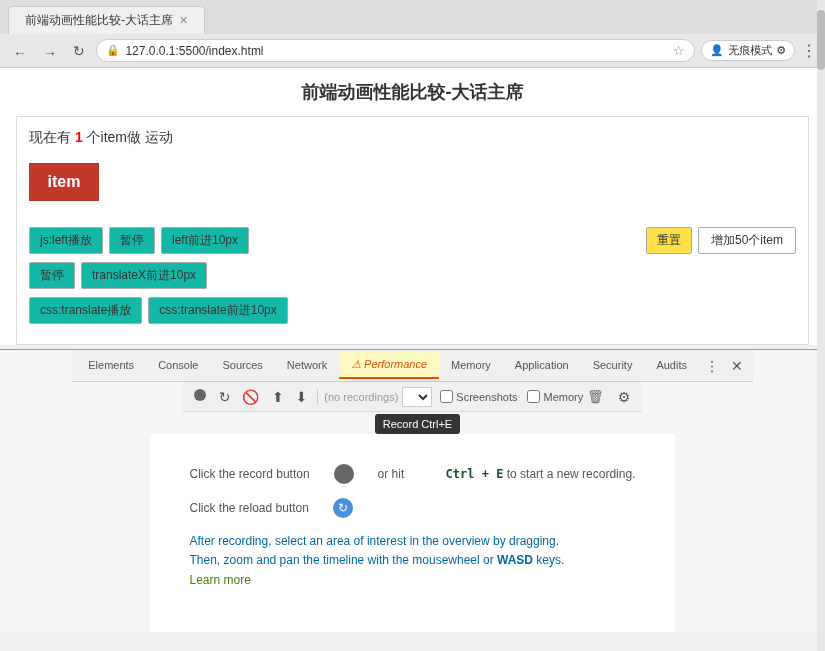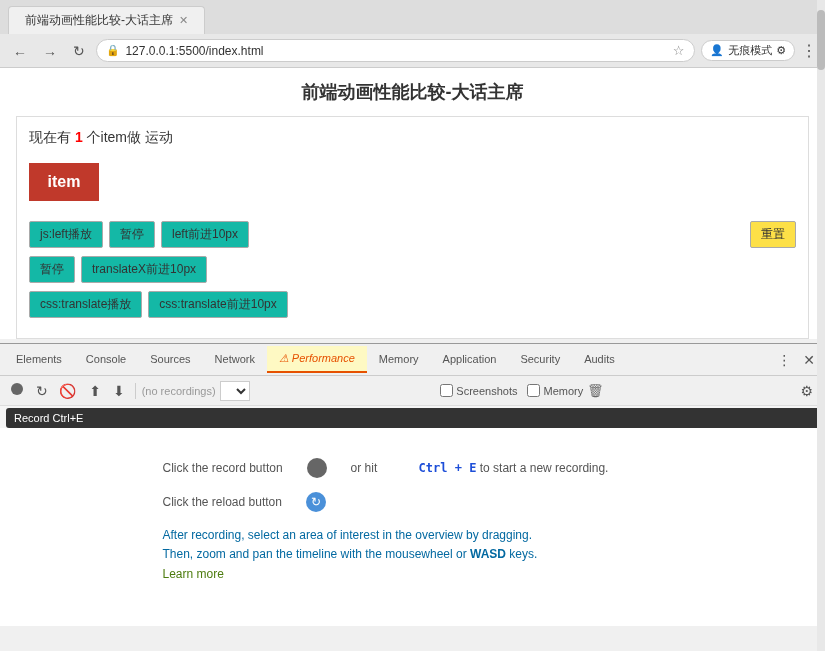--- a/index.html
+++ b/index.html
@@ -20,50 +20,50 @@
     .address-actions { display: flex; gap: 6px; align-items: center; }
     .mode-btn { background: white; border: 1px solid #ccc; border-radius: 12px; padding: 2px 8px; font-size: 11px; color: #333; cursor: pointer; display: flex; align-items: center; gap: 4px; }
     .menu-btn { background: none; border: none; color: #555; cursor: pointer; font-size: 16px; }
 
     
     .page-content { background: white; margin: 0; padding: 0; }
     .page-title { text-align: center; font-size: 18px; font-weight: bold; color: #333; padding: 12px 0 8px; }
     .main-area { background: white; border: 1px solid #ddd; margin: 4px 16px; padding: 12px; min-height: 220px; }
     .status-line { font-size: 14px; color: #333; margin-bottom: 10px; }
     .status-line .count { color: red; font-weight: bold; }
-    .item-box { background: #c0392b; color: white; padding: 10px 16px; display: inline-block; font-size: 16px; font-weight: bold; margin-bottom: 10px; min-width: 70px; text-align: center; }
+    .item-box { background: #c0392b; color: white; padding: 10px 16px; display: inline-block; font-size: 16px; font-weight: bold; margin-bottom: 16px; min-width: 70px; text-align: center; }
     .buttons-row { display: flex; align-items: center; gap: 6px; margin-bottom: 8px; }
     .btn { background: #14b8a6; border: 1px solid #aaa; padding: 4px 10px; font-size: 12px; cursor: pointer; color: #333; border-radius: 2px; }
     .spacer { flex: 1; }
     .btn-reset { background: #fde047; border: 1px solid #aaa; padding: 4px 10px; font-size: 12px; cursor: pointer; color: #333; }
     .btn-add { background: white; border: 1px solid #aaa; padding: 4px 12px; font-size: 12px; cursor: pointer; color: #333; }
 
     
-    .devtools { background: #f5f5f5; border-top: 1px solid #999; height: 283px; display: flex; flex-direction: column; }
+    .devtools { background: #f5f5f5; border-top: 1px solid #999; height: 283px; display: flex; flex-direction: column; align-items: center; }
     .devtools-tabs { display: flex; align-items: center; background: #f0f0f0; border-bottom: 1px solid #ccc; height: 32px; padding: 0 4px; }
     .dt-tab { padding: 6px 12px; font-size: 11px; color: #555; cursor: pointer; white-space: nowrap; border-bottom: 2px solid transparent; }
     .dt-tab.active-warn { color: #e65100; border-bottom: 2px solid #e65100; background: #fef9c3; font-style: italic; }
     .dt-spacer { flex: 1; }
     .dt-icon-btn { background: none; border: none; color: #555; cursor: pointer; font-size: 14px; padding: 4px 6px; }
     .dt-toolbar { display: flex; align-items: center; padding: 3px 6px; gap: 4px; border-bottom: 1px solid #ddd; background: #f0f0f0; height: 30px; }
     .dt-tool-btn { background: none; border: none; cursor: pointer; color: #555; font-size: 14px; padding: 2px 4px; border-radius: 2px; }
     .dt-separator { width: 1px; height: 16px; background: #ccc; margin: 0 2px; }
     .no-recording { font-size: 11px; color: #999; }
     .dropdown { font-size: 11px; padding: 2px 4px; border: 1px solid #ccc; background: white; color: #333; }
     .checkbox-label { display: flex; align-items: center; gap: 3px; font-size: 11px; color: #555; cursor: pointer; }
     .trash-btn { background: none; border: none; cursor: pointer; color: #666; font-size: 13px; }
     .tooltip-box { position: absolute; background: #333; color: white; padding: 4px 8px; font-size: 11px; border-radius: 3px; white-space: nowrap; top: 402px; left: 5px; }
 
     .dt-content { flex: 1; display: flex; flex-direction: column; align-items: center; justify-content: flex-start; padding: 30px 40px; background: white; }
     .dt-instructions { max-width: 500px; width: 100%; }
     .inst-row { display: flex; align-items: center; margin-bottom: 14px; font-size: 12px; color: #555; gap: 24px; }
     .circle-btn { width: 20px; height: 20px; background: #666; border-radius: 50%; display: inline-block; flex-shrink: 0; }
     .reload-circle { width: 20px; height: 20px; background: #4a90d9; border-radius: 50%; display: inline-flex; align-items: center; justify-content: center; color: white; font-size: 12px; flex-shrink: 0; }
     .inst-text { line-height: 1.5; }
-    .inst-text kbd { font-family: monospace; font-weight: bold; font-style: normal; color: #1d4ed8; margin-left: 38px; }
+    .inst-text kbd { font-family: monospace; font-weight: bold; font-style: normal; color: #14532d; margin-left: 38px; }
     .learn-more { color: #4d7c0f; text-decoration: none; font-size: 12px; }
     .after-text { font-size: 12px; color: #0369a1; line-height: 1.6; }
   </style>
 </head>
 <body>
 
 <div class="browser-chrome">
 
   <div class="tab-bar">
     <div class="tab">
@@ -101,20 +101,21 @@
     <div style="padding: 6px 0 10px;">
       <div class="item-box">item</div>
     </div>
 
     <div class="buttons-row">
       <button class="btn">js:left播放</button>
       <button class="btn">暂停</button>
       <button class="btn">left前进10px</button>
       <div class="spacer"></div>
       <button class="btn btn-reset">重置</button>
+      <button class="btn btn-add">增加50个item</button>
     </div>
 
     <div class="buttons-row">
       <button class="btn">暂停</button>
       <button class="btn">translateX前进10px</button>
     </div>
 
     <div class="buttons-row">
       <button class="btn">css:translate播放</button>
       <button class="btn">css:translate前进10px</button>

